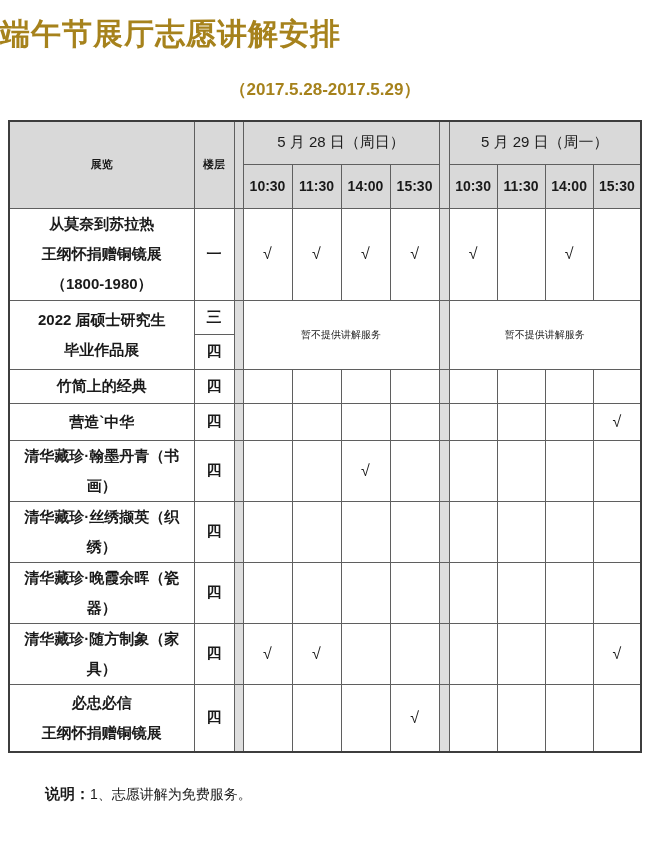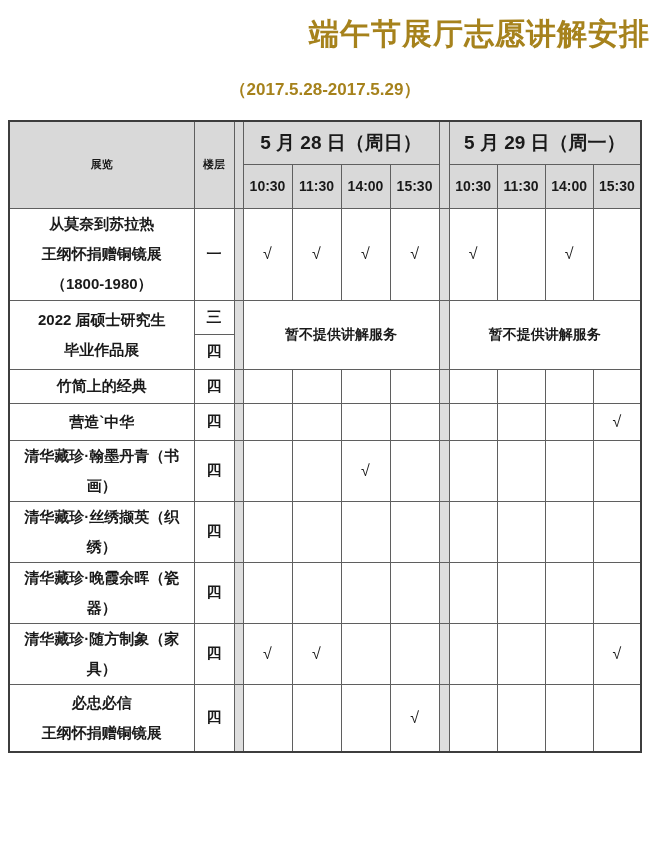--- a/index.html
+++ b/index.html
@@ -2,46 +2,45 @@
 <html><head>
 <meta charset="utf-8">
 <style>
   html,body{margin:0;padding:0;}
   body{
     width:650px;height:848px;background:#ffffff;
     font-family:"Liberation Sans","DejaVu Sans",sans-serif;
     color:#1a1a1a;position:relative;overflow:hidden;
   }
   .title{
-    margin:14px 0 0 0;text-align:right;
+    margin:14px 0 0 0;text-align:left;
     font-size:30px;font-weight:bold;color:var(--gold,#a6821c);
     letter-spacing:1px;
-    padding-left:16px;
   }
   .subtitle{
     margin-top:23px;text-align:center;
     font-size:17px;font-weight:bold;color:var(--gold,#a6821c);
   }
   table.sched{
     margin:19px 0 0 8px;border-collapse:collapse;table-layout:fixed;
     width:634px;border:2px solid #3d3d3d;
   }
   table.sched td{
     border:1px solid #5f5f5f;text-align:center;vertical-align:middle;
     padding:0;overflow:hidden;
   }
   td.hdr{background:var(--header-bg,#d9d9d9);font-weight:bold;font-size:11px;}
-  td.daylbl{background:var(--header-bg,#d9d9d9);font-weight:bold;font-size:19px;}
+  td.daylbl{background:var(--header-bg,#d9d9d9);font-weight:normal;font-size:15px;}
   td.time{background:var(--header-bg,#d9d9d9);font-weight:bold;font-size:14px;}
   td.gaphdr{background:var(--header-bg,#d9d9d9);}
   td.gapbody{background:var(--gap-bg,#dedede);}
   td.name{font-weight:bold;font-size:15px;line-height:30px;margin-left:28px;}
   td.floor{font-weight:bold;font-size:15px;}
   td.check{font-size:16px;font-weight:normal;}
-  td.noserv{font-size:14px;font-weight:bold;}
+  td.noserv{font-size:10px;font-weight:normal;}
   .notes{margin:31px 0 0 45px;font-size:14px;}
   .note-line{margin-bottom:13px;line-height:20px;}
   .note-label{font-weight:bold;font-size:15px;}
   .note-indent{padding-left:42px;}
 </style>
 </head>
 <body style="--gold: #a6821c; --footer-gold: #b68f2a; --header-bg: #d9d9d9; --gap-bg: #dedede;">
 
 <div class="title">端午节展厅志愿讲解安排</div>
 <div class="subtitle">（2017.5.28-2017.5.29）</div>
@@ -222,14 +221,15 @@
         <td class="gapbody"></td>
         <td class="check"></td>
         <td class="check"></td>
         <td class="check"></td>
         <td class="check"></td>
       </tr>
     </tbody>
 </table>
 
 <div class="notes">
+  <div class="note-line"><span class="note-label">说明：</span><span>1、志愿讲解为免费服务。</span></div>
 
 </div>
 
 </body></html>

